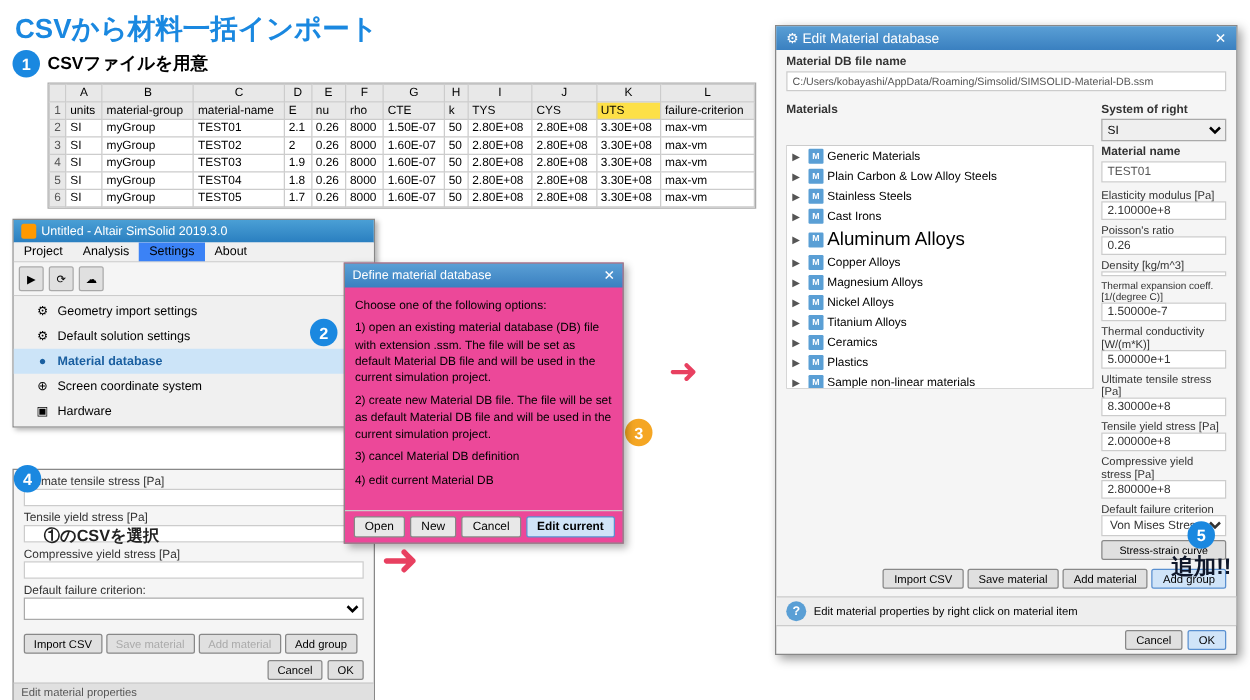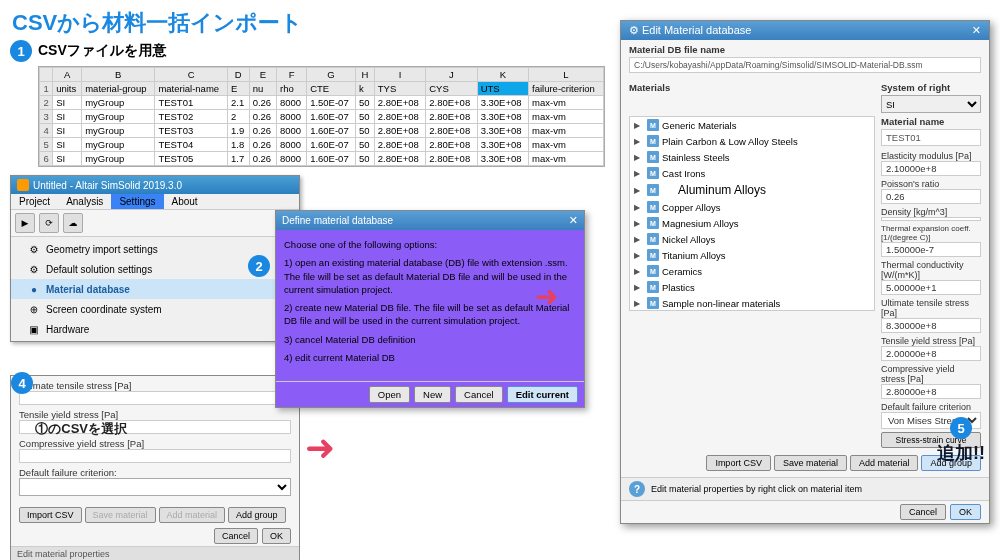--- a/index.html
+++ b/index.html
@@ -34,21 +34,21 @@
     .nav-item { padding: 3px 8px 3px 16px; font-size: 10px; display: flex; align-items: center; gap: 5px; cursor: pointer; }
     .nav-item.highlighted { background: #cce4f8; font-weight: bold; color: #1a5fa0; }
     .nav-icon { width: 14px; height: 14px; display: flex; align-items: center; justify-content: center; flex-shrink: 0; }
 
     
     .badge { position: absolute; width: 22px; height: 22px; border-radius: 50%; display: flex; align-items: center; justify-content: center; font-weight: bold; font-size: 13px; color: white; z-index: 10; }
     .badge-blue { background: #1a88e0; }
     .badge-orange { background: #f5a623; }
 
     
-    .dialog-define { position: absolute; top: 210px; left: 275px; width: 310px; background: #8b5cf6; border: 1px solid #888; box-shadow: 3px 3px 6px rgba(0,0,0,0.3); z-index: 20; }
+    .dialog-define { position: absolute; top: 210px; left: 275px; width: 224px; background: #ec4899; border: 1px solid #888; box-shadow: 3px 3px 6px rgba(0,0,0,0.3); z-index: 20; }
     .dialog-titlebar { background: linear-gradient(to bottom, #5a9fd5, #3a80c0); color: white; padding: 3px 6px; font-size: 10px; display: flex; justify-content: space-between; align-items: center; }
     .dialog-close { cursor: pointer; font-size: 11px; }
     .dialog-body { padding: 8px; font-size: 9.5px; }
     .dialog-option { margin-bottom: 5px; line-height: 1.4; }
     .dialog-buttons { display: flex; gap: 4px; justify-content: flex-end; padding: 4px 6px; border-top: 1px solid #ccc; margin-top: 4px; }
     .dlg-btn { padding: 2px 8px; font-size: 9.5px; border: 1px solid #888; background: #e8e8e8; cursor: pointer; border-radius: 2px; }
     .dlg-btn.primary { background: #d0e4f8; border-color: #5a90d0; font-weight: bold; }
 
     
     .step4-area { position: absolute; top: 370px; left: 10px; width: 290px; background: #f5f5f5; border: 1px solid #888; }
@@ -129,21 +129,21 @@
             <td style="background: rgb(232, 232, 232);">units</td>
             <td style="background: rgb(232, 232, 232);">material-group</td>
             <td style="background: rgb(232, 232, 232);">material-name</td>
             <td style="background: rgb(232, 232, 232);">E</td>
             <td style="background: rgb(232, 232, 232);">nu</td>
             <td style="background: rgb(232, 232, 232); margin-left: 24px;">rho</td>
             <td style="background: rgb(232, 232, 232);">CTE</td>
             <td style="background: rgb(232, 232, 232);">k</td>
             <td style="background: rgb(232, 232, 232);">TYS</td>
             <td style="background: rgb(232, 232, 232);">CYS</td>
-            <td style="background: #0ea5e9;">UTS</td>
+            <td style="background: #fde047;">UTS</td>
             <td style="background: rgb(232, 232, 232);">failure-criterion</td>
           </tr>
           <tr>
             <td>2</td>
             <td>SI</td>
             <td>myGroup</td>
             <td>TEST01</td>
             <td>2.1</td>
             <td>0.26</td>
             <td>8000</td>
@@ -366,21 +366,21 @@
               <span style="font-size:9.5px;">Stainless Steels</span>
             </div>
             <div class="tree-item">
               <span class="tree-arrow">▶</span>
               <span class="tree-icon">M</span>
               <span style="font-size:9.5px;">Cast Irons</span>
             </div>
             <div class="tree-item">
               <span class="tree-arrow">▶</span>
               <span class="tree-icon">M</span>
-              <span style="font-size:12px;margin-left:16px;">Aluminum Alloys</span>
+              <span style="font-size:15px;">Aluminum Alloys</span>
             </div>
             <div class="tree-item">
               <span class="tree-arrow">▶</span>
               <span class="tree-icon">M</span>
               <span style="font-size:9.5px;">Copper Alloys</span>
             </div>
             <div class="tree-item">
               <span class="tree-arrow">▶</span>
               <span class="tree-icon">M</span>
               <span style="font-size:9.5px;">Magnesium Alloys</span>

